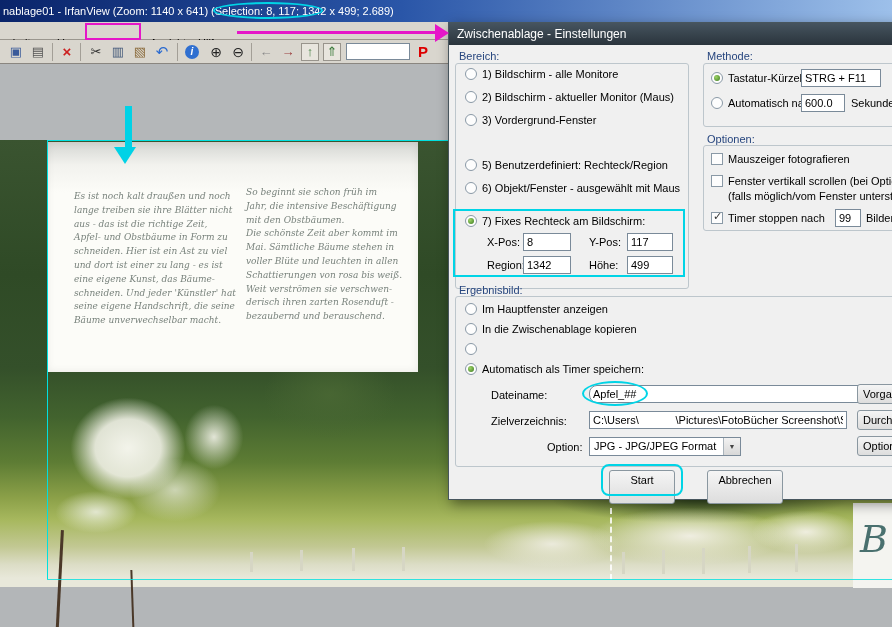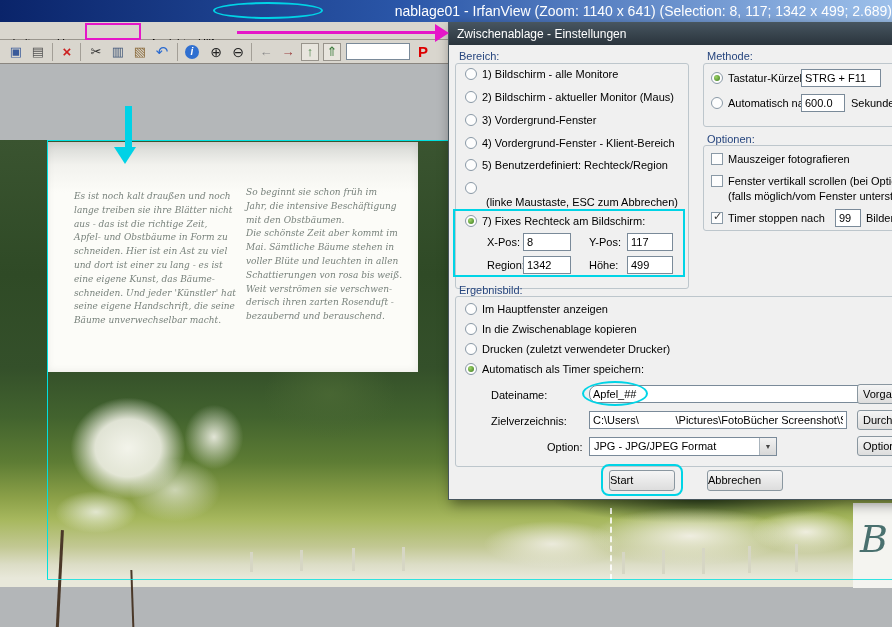--- a/index.html
+++ b/index.html
@@ -2,21 +2,21 @@
 <html><head>
 <meta charset="utf-8">
 <style>
   * { margin:0; padding:0; box-sizing:border-box; }
   body { font-family:"Liberation Sans", sans-serif; }
   #screen { position:relative; width:892px; height:627px; overflow:hidden; background:#b3b6b8; }
 
   
   .titlebar { position:absolute; left:0; top:0; width:892px; height:24px;
     background:linear-gradient(to right,#0a246a,#2a56a8 45%,#9dc0ea); color:#fff;
-    font-size:14px; line-height:22px; padding-left:3px; white-space:nowrap;text-align:right; }
+    font-size:11px; line-height:22px; padding-left:3px; white-space:nowrap; }
   .menubar { position:absolute; left:0; top:22px; width:892px; height:18px;
     background:#d9d6ce; border-bottom:1px solid #9a968e; }
   .mitem { position:absolute; top:0; height:18px; line-height:18px; font-size:11px; color:#000; padding:12px 3px; }
   .toolbar { position:absolute; left:0; top:40px; width:892px; height:24px;
     background:#d9d6ce; border-bottom:1px solid #8a8680; }
   .tbtn { position:absolute; top:2px; width:20px; height:20px; text-align:center; line-height:20px; font-size:13px; color:#444; }
   .tsep { position:absolute; top:3px; width:1px; height:18px; background:#a39f97; }
   .ic-save{color:#3a5a9a} .ic-print{color:#555}
   .ic-del{color:#cc2020; font-weight:bold; font-size:15px;}
   .ic-cut{color:#333} .ic-copy{color:#445a7a} .ic-paste{color:#8a6a3a}
@@ -97,22 +97,22 @@
   .checkbox.checked::after { content:"✓"; position:absolute; left:1px; top:-3px; font-size:11px; color:#333; }
   .dtext { position:absolute; font-size:11px; white-space:nowrap; color:#000; }
   .tfield { position:absolute; background:#fff; border:1px solid #7a8a99; font-size:11px;
     padding:0 3px; height:18px; font-family:"Liberation Sans", sans-serif; }
   .dropdown { position:absolute; height:19px; background:#fff; border:1px solid #7a8a99;
     font-size:11px; line-height:17px; padding-left:4px; }
   .dd-btn { position:absolute; right:0; top:0; width:17px; height:17px;
     background:linear-gradient(#f2f2f2,#d8d8d8); border-left:1px solid #aab4bc;
     text-align:center; font-size:7px; line-height:17px; color:#444; }
   .btn { position:absolute; background:linear-gradient(to bottom,#f5f5f5,#dddddd);
-    border:1px solid #8a97a0; border-radius:3px; font-size:11px; 
-    line-height:19px; height:21px; }
+    border:1px solid #8a97a0; border-radius:3px; font-size:11px; text-align:center;
+    line-height:19px; height:34px; }
   .sidebtn { width:50px; height:20px; line-height:18px; text-align:left; padding-left:5px; }
   .start-highlight { position:absolute; left:152px; top:441px; width:82px; height:32px;
     border:2px solid #00d4e6; border-radius:8px; z-index:5; }
   .apfel-ellipse { left:133px; top:358px; width:66px; height:25px; }
   .fixes-box { left:4px; top:186px; width:232px; height:68px; }
 </style>
 </head>
 <body>
 
 <div id="screen">
@@ -208,24 +208,22 @@
     <div class="dlg-title">
       <span>Zwischenablage - Einstellungen</span>
     </div>
 
     <span class="glabel" style="left:10px; top:27px">Bereich:</span>
     <div class="groupbox" style="left:6px; top:40px; width:234px; height:226px"></div>
 
     <div class="rrow" style="left:16px; top:45px"><span class="radio"></span><span class="rtext">1) Bildschirm - alle Monitore</span></div>
     <div class="rrow" style="left:16px; top:68px"><span class="radio"></span><span class="rtext">2) Bildschirm - aktueller Monitor (Maus)</span></div>
     <div class="rrow" style="left:16px; top:91px"><span class="radio"></span><span class="rtext">3) Vordergrund-Fenster</span></div>
-    <div class="rrow" style="left:16px; top:114px"><span class="radio"></span><span class="rtext">4) Vordergrund-Fenster - Klient-Bereich</span></div>
     <div class="rrow" style="left:16px; top:136px"><span class="radio"></span><span class="rtext">5) Benutzerdefiniert: Rechteck/Region</span></div>
-    <div class="rrow" style="left:16px; top:159px"><span class="radio"></span></div>
-    <span class="dtext" style="left:37px; top:173px">(linke Maustaste, ESC zum Abbrechen)</span>
+    <div class="rrow" style="left:16px; top:159px"><span class="radio"></span><span class="rtext">6) Objekt/Fenster - ausgewählt mit Maus</span></div>
     <div class="rrow" style="left:16px; top:192px"><span class="radio checked"></span><span class="rtext">7) Fixes Rechteck am Bildschirm:</span></div>
 
     <span class="dtext" style="left:38px; top:213px">X-Pos:</span>
     <input class="tfield" style="left: 74px; top: 210px; width: 48px;" readonly="" value="8">
     <span class="dtext" style="left:140px; top:213px">Y-Pos:</span>
     <input class="tfield" style="left: 178px; top: 210px; width: 46px;" readonly="" value="117">
     <span class="dtext" style="left:38px; top:236px">Region:</span>
     <input class="tfield" style="left: 74px; top: 233px; width: 48px;" readonly="" value="1342">
     <span class="dtext" style="left:140px; top:236px">Höhe:</span>
     <input class="tfield" style="left: 178px; top: 233px; width: 46px;" readonly="" value="499">
@@ -245,34 +243,34 @@
     <div class="rrow" style="left:262px; top:152px"><span class="checkbox"></span><span class="rtext">Fenster vertikall scrollen (bei Option</span></div>
     <span class="dtext" style="left:279px; top:167px">(falls möglich/vom Fenster unterstützt)</span>
     <div class="rrow" style="left:262px; top:189px"><span class="checkbox checked"></span><span class="rtext">Timer stoppen nach</span></div>
     <input class="tfield" style="left: 386px; top: 186px; width: 26px;" readonly="" value="99">
     <span class="dtext" style="left:417px; top:189px">Bilder</span>
 
     <span class="glabel" style="left:10px; top:261px">Ergebnisbild:</span>
     <div class="groupbox" style="left:6px; top:273px; width:450px; height:171px"></div>
     <div class="rrow" style="left:16px; top:280px"><span class="radio"></span><span class="rtext">Im Hauptfenster anzeigen</span></div>
     <div class="rrow" style="left:16px; top:300px"><span class="radio"></span><span class="rtext">In die Zwischenablage kopieren</span></div>
-    <div class="rrow" style="left:16px; top:320px"><span class="radio"></span><span class="rtext">Drucken (zuletzt verwendeter Drucker)</span></div>
+    <div class="rrow" style="left:16px; top:320px"><span class="radio"></span></div>
     <div class="rrow" style="left:16px; top:340px"><span class="radio checked"></span><span class="rtext">Automatisch als Timer speichern:</span></div>
 
     <span class="dtext" style="left:42px; top:366px">Dateiname:</span>
     <input class="tfield" style="left: 140px; top: 362px; width: 286px; border-radius: 8px;" readonly="" value="Apfel_##">
     <div class="btn sidebtn" style="left:408px; top:361px">Vorgabe</div>
     <div class="annot-ellipse apfel-ellipse"></div>
 
     <span class="dtext" style="left:42px; top:392px">Zielverzeichnis:</span>
     <input class="tfield" style="left: 140px; top: 388px; width: 258px;" readonly="" value="C:\Users\            \Pictures\FotoBücher Screenshot\S">
     <div class="btn sidebtn" style="left:408px; top:387px">Durchsuchen</div>
 
     <span class="dtext" style="left:98px; top:418px">Option:</span>
-    <div class="dropdown" style="left:140px; top:414px; width:188px">
+    <div class="dropdown" style="left:140px; top:414px; width:152px">
       <span>JPG - JPG/JPEG Format</span>
       <span class="dd-btn">▼</span>
     </div>
     <div class="btn sidebtn" style="left:408px; top:413px">Optionen</div>
 
     <div class="btn" style="left:160px; top:447px; width:66px">Start</div>
     <div class="start-highlight"></div>
     <div class="btn" style="left:258px; top:447px; width:76px">Abbrechen</div>
   </div>
 

